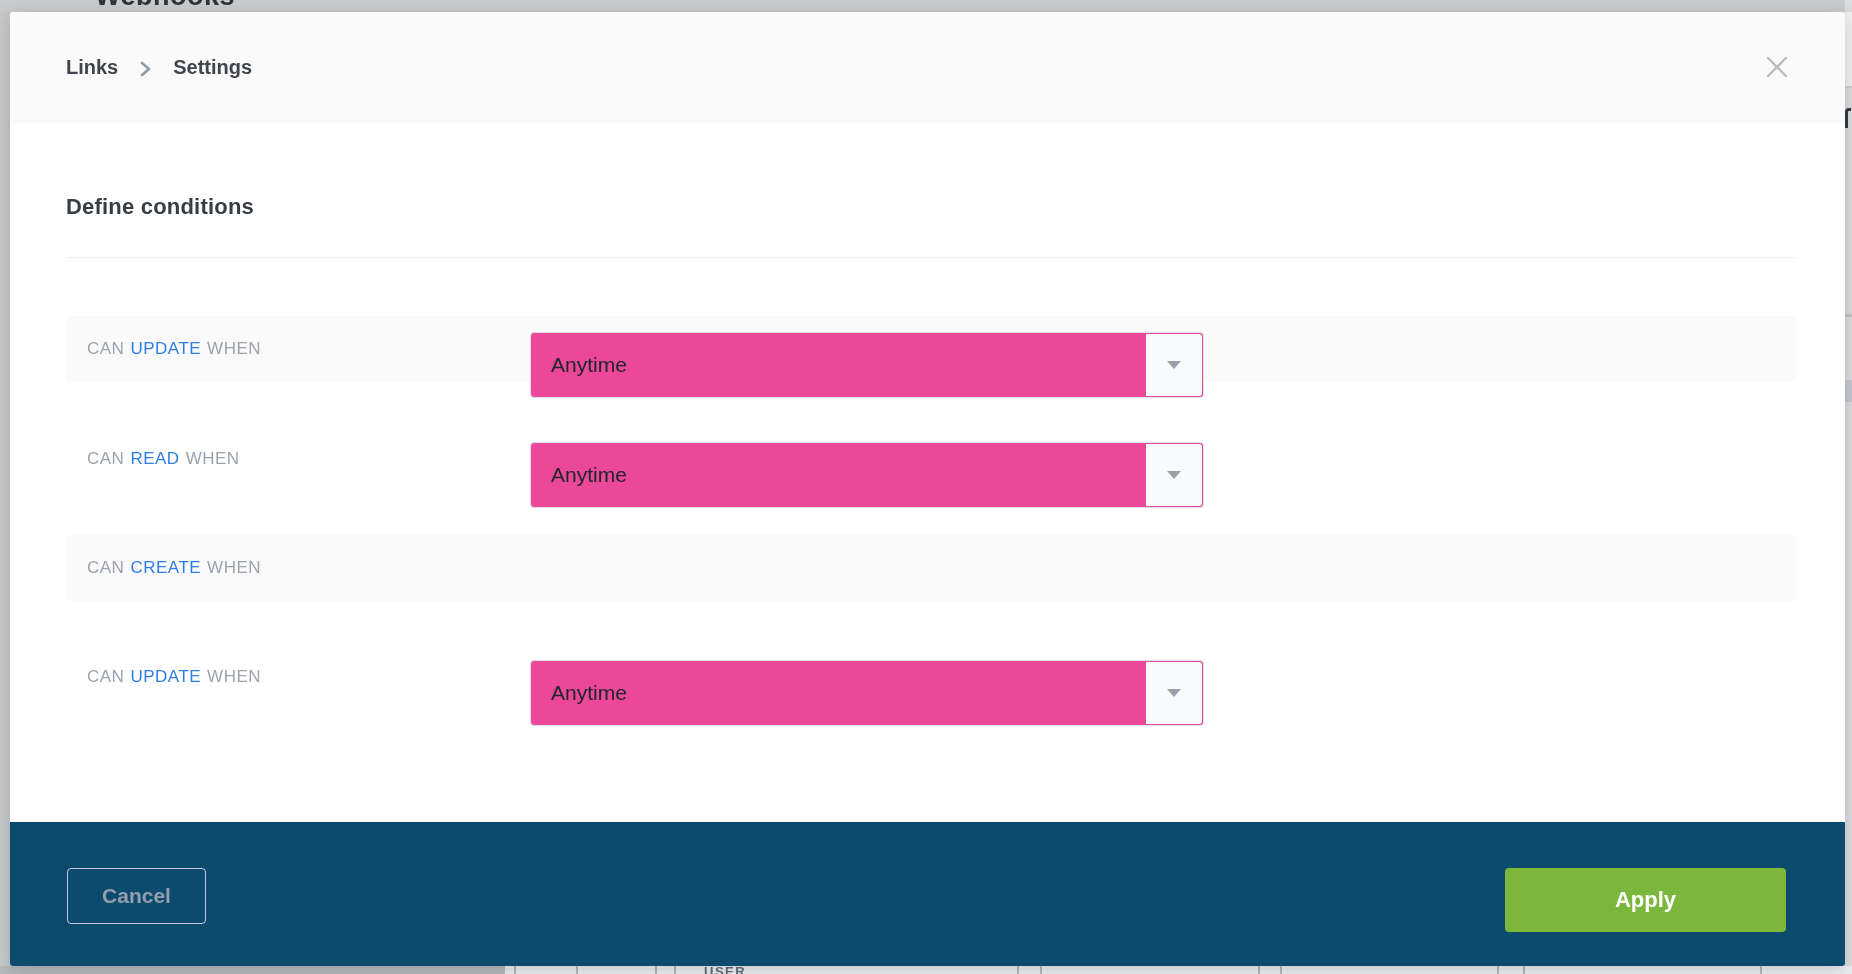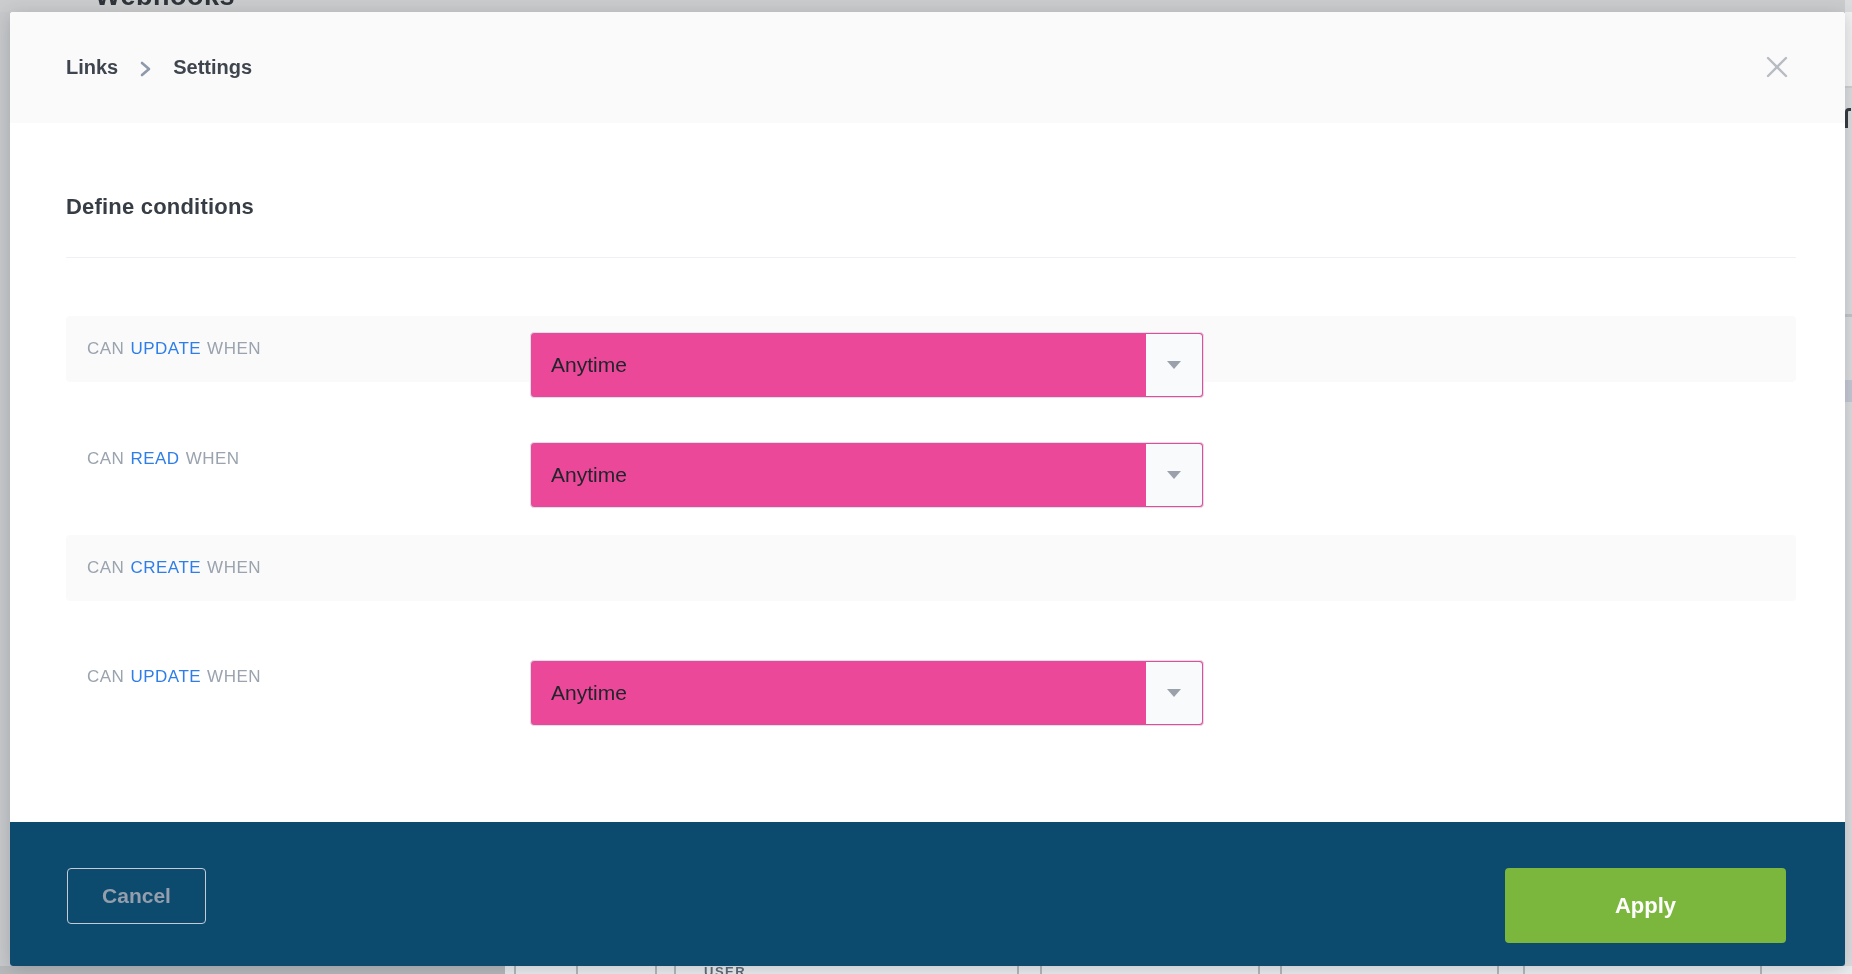--- a/index.html
+++ b/index.html
@@ -121,21 +121,21 @@
     background:#0c4a6e;
   }
   .cancel-btn {
     position:absolute; left:57px; top:46px; width:139px; height:56px;
     border:1.5px solid #c4cbd6; border-radius:4px; background:transparent;
     display:flex; align-items:center; justify-content:center;
     font-size:21px; font-weight:700; color:#959ead; cursor:pointer;
     font-family:"Liberation Sans", sans-serif;
   }
   .apply-btn {
-    position:absolute; right:59px; top:46px; width:281px; height:75px;
+    position:absolute; right:59px; top:46px; width:281px; height:64px;
     border:none; border-radius:4px; background:#7cb73d;
     display:flex; align-items:center; justify-content:center;
     font-size:22px; font-weight:700; color:#ffffff; cursor:pointer;
     font-family:"Liberation Sans", sans-serif;
   }
 </style>
 </head>
 <body>
 
 <div class="bg-top-strip">

